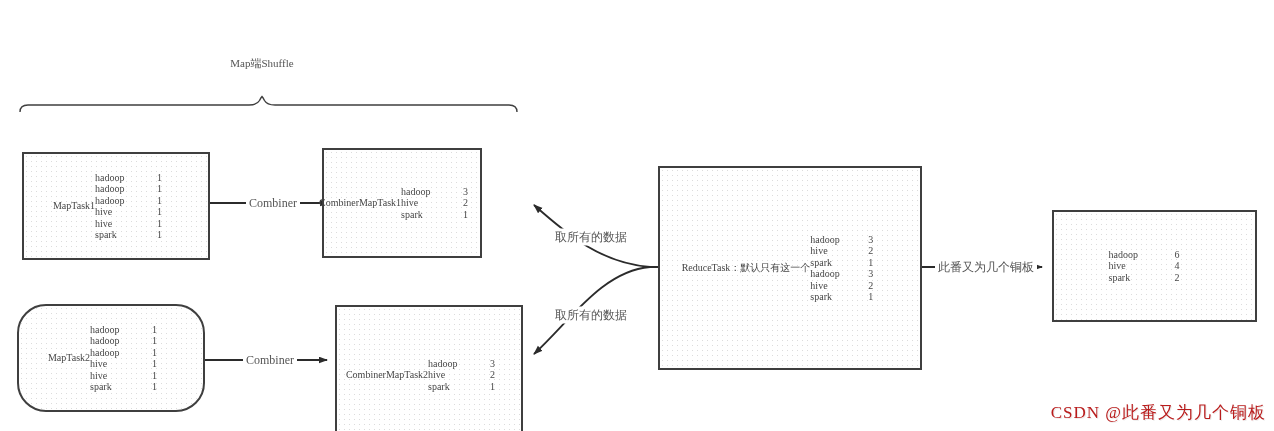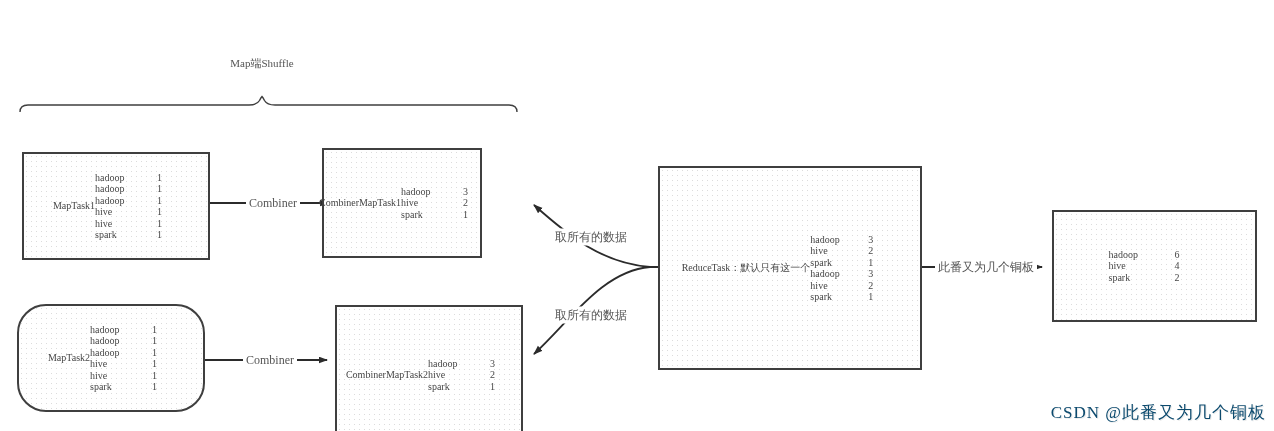--- a/index.html
+++ b/index.html
@@ -32,21 +32,21 @@
   .reducebox .kv{grid-template-columns:58px 30px;}
   .reduce-footer{font-size:10.5px;white-space:nowrap;}
   .resultbox{left:1052px;top:210px;width:205px;height:112px;}
   .resultbox .kv{grid-template-columns:66px 26px;}
   .edge-label{
     position:absolute;transform:translate(-50%,-50%);
     font-size:12px;color:#555555;background:#ffffff;padding:0 3px;white-space:nowrap;
   }
   .watermark{
     position:absolute;right:8px;bottom:7px;
-    font-size:17px;color:#0c4a6e;letter-spacing:1px;
+    font-size:17px;color:#b91c1c;letter-spacing:1px;
     text-shadow:1px 1px 0 #ececec;
   }
 </style>
 </head>
 <body>
 
 <div class="canvas">
 
   <svg class="wires" viewBox="0 0 1274 431">
     <defs>

